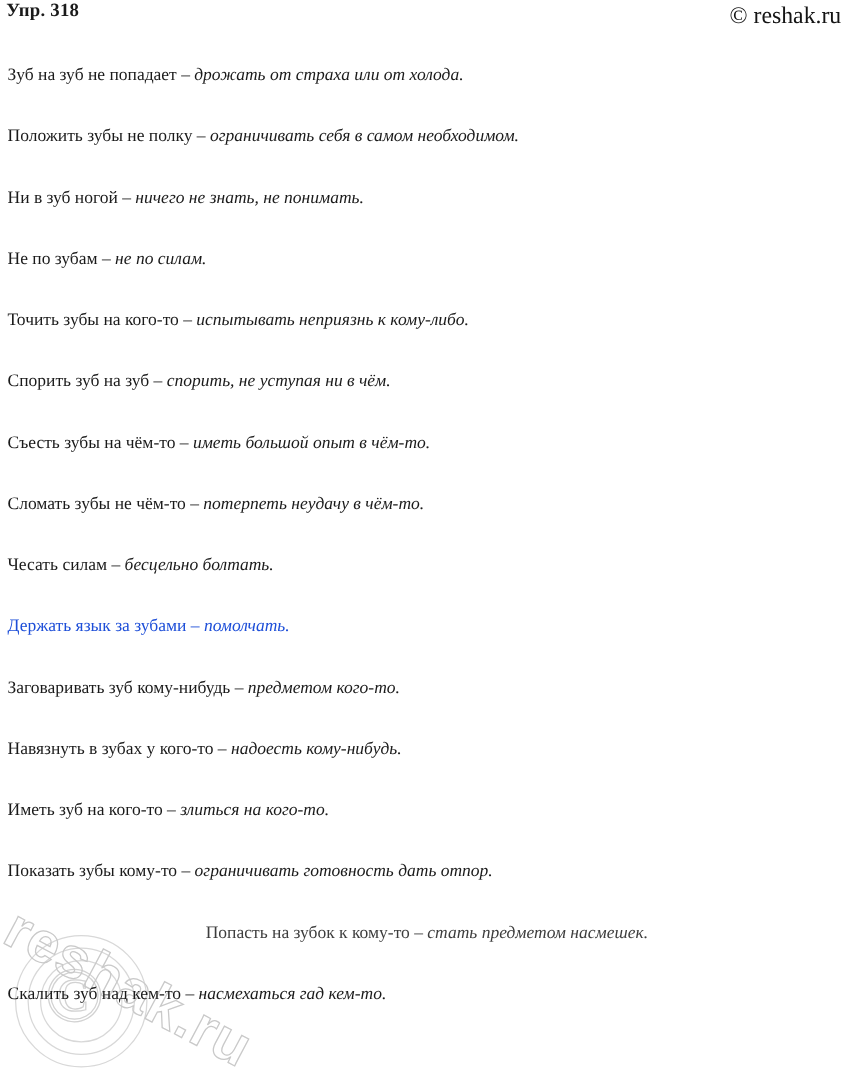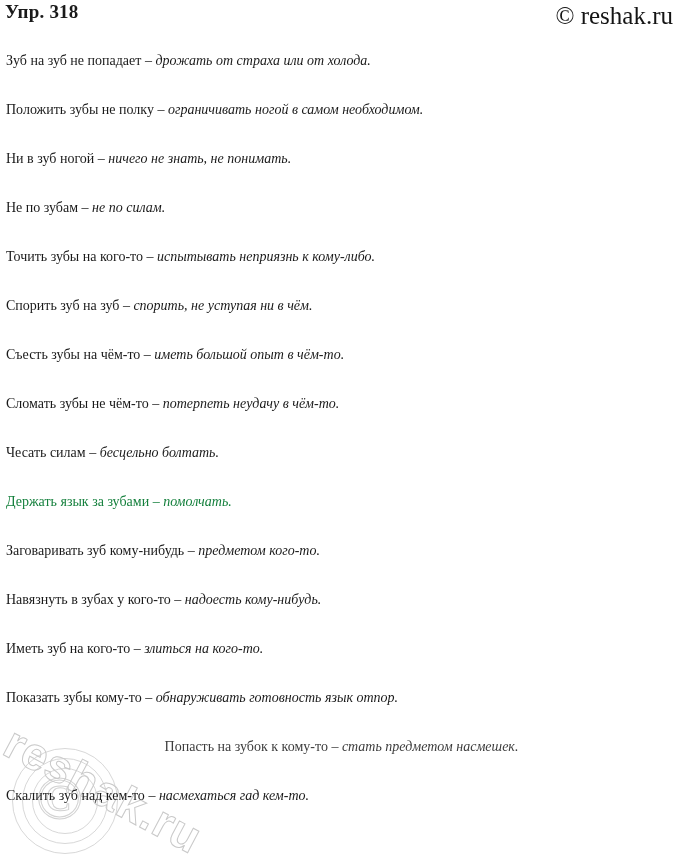--- a/index.html
+++ b/index.html
@@ -22,30 +22,30 @@
     position: absolute;
     top: 0;
     left: 0;
     width: 679px;
     height: 30px;
   }
   .ex-title {
     position: absolute;
     left: 5px;
     top: 1px;
-    font-size: 19px;
+    font-size: 15px;
     font-weight: bold;
     letter-spacing: 0.2px;
     white-space: nowrap;
   }
   .copyright {
     position: absolute;
     right: 6px;
     top: 2px;
-    font-size: 25px;
+    font-size: 19px;
     font-weight: normal;
     white-space: nowrap;
     color: #141414;
   }
 
   
   .content {
     position: absolute;
     left: 0;
     top: 48px;
@@ -64,21 +64,21 @@
   .idiom-line .phrase {
     font-style: normal;
   }
   .idiom-line .dash {
     font-style: normal;
   }
   .idiom-line .meaning {
     font-style: italic;
   }
   
-  .idiom-line.faded { color: #15803d; }
+  .idiom-line.faded { color: #1d4ed8; }
   .idiom-line.faded2 { color: #3d3d3d; text-align: center; }
 
   
   .watermark {
     position: absolute;
     left: 0;
     top: 690px;
     width: 230px;
     height: 174px;
     z-index: 1;
@@ -128,28 +128,28 @@
 <div class="watermark">
   <div class="wm-text">reshak.ru</div>
 </div>
 <div class="wm-ring wm-r1"></div>
 <div class="wm-ring wm-r2"></div>
 <div class="wm-ring wm-r3"></div>
 <div class="wm-c">©</div>
 
 <div class="content" id="content">
     <div class="idiom-line"><span class="phrase">Зуб на зуб не попадает</span><span class="dash"> – </span><span class="meaning">дрожать от страха или от холода.</span></div>
-    <div class="idiom-line"><span class="phrase">Положить зубы не полку</span><span class="dash"> – </span><span class="meaning">ограничивать ногой в самом необходимом.</span></div>
+    <div class="idiom-line"><span class="phrase">Положить зубы не полку</span><span class="dash"> – </span><span class="meaning">ограничивать себя в самом необходимом.</span></div>
     <div class="idiom-line"><span class="phrase">Ни в зуб ногой</span><span class="dash"> – </span><span class="meaning">ничего не знать, не понимать.</span></div>
     <div class="idiom-line"><span class="phrase">Не по зубам</span><span class="dash"> – </span><span class="meaning">не по силам.</span></div>
     <div class="idiom-line"><span class="phrase">Точить зубы на кого-то</span><span class="dash"> – </span><span class="meaning">испытывать неприязнь к кому-либо.</span></div>
     <div class="idiom-line"><span class="phrase">Спорить зуб на зуб</span><span class="dash"> – </span><span class="meaning">спорить, не уступая ни в чём.</span></div>
     <div class="idiom-line"><span class="phrase">Съесть зубы на чём-то</span><span class="dash"> – </span><span class="meaning">иметь большой опыт в чём-то.</span></div>
     <div class="idiom-line"><span class="phrase">Сломать зубы не чём-то</span><span class="dash"> – </span><span class="meaning">потерпеть неудачу в чём-то.</span></div>
     <div class="idiom-line"><span class="phrase">Чесать силам</span><span class="dash"> – </span><span class="meaning">бесцельно болтать.</span></div>
     <div class="idiom-line faded"><span class="phrase">Держать язык за зубами</span><span class="dash"> – </span><span class="meaning">помолчать.</span></div>
     <div class="idiom-line"><span class="phrase">Заговаривать зуб кому-нибудь</span><span class="dash"> – </span><span class="meaning">предметом кого-то.</span></div>
     <div class="idiom-line"><span class="phrase">Навязнуть в зубах у кого-то</span><span class="dash"> – </span><span class="meaning">надоесть кому-нибудь.</span></div>
     <div class="idiom-line"><span class="phrase">Иметь зуб на кого-то</span><span class="dash"> – </span><span class="meaning">злиться на кого-то.</span></div>
-    <div class="idiom-line"><span class="phrase">Показать зубы кому-то</span><span class="dash"> – </span><span class="meaning">обнаруживать готовность язык отпор.</span></div>
+    <div class="idiom-line"><span class="phrase">Показать зубы кому-то</span><span class="dash"> – </span><span class="meaning">ограничивать готовность дать отпор.</span></div>
     <div class="idiom-line faded2"><span class="phrase">Попасть на зубок к кому-то</span><span class="dash"> – </span><span class="meaning">стать предметом насмешек.</span></div>
     <div class="idiom-line"><span class="phrase">Скалить зуб над кем-то</span><span class="dash"> – </span><span class="meaning">насмехаться гад кем-то.</span></div>
   </div>
 
 </body></html>

